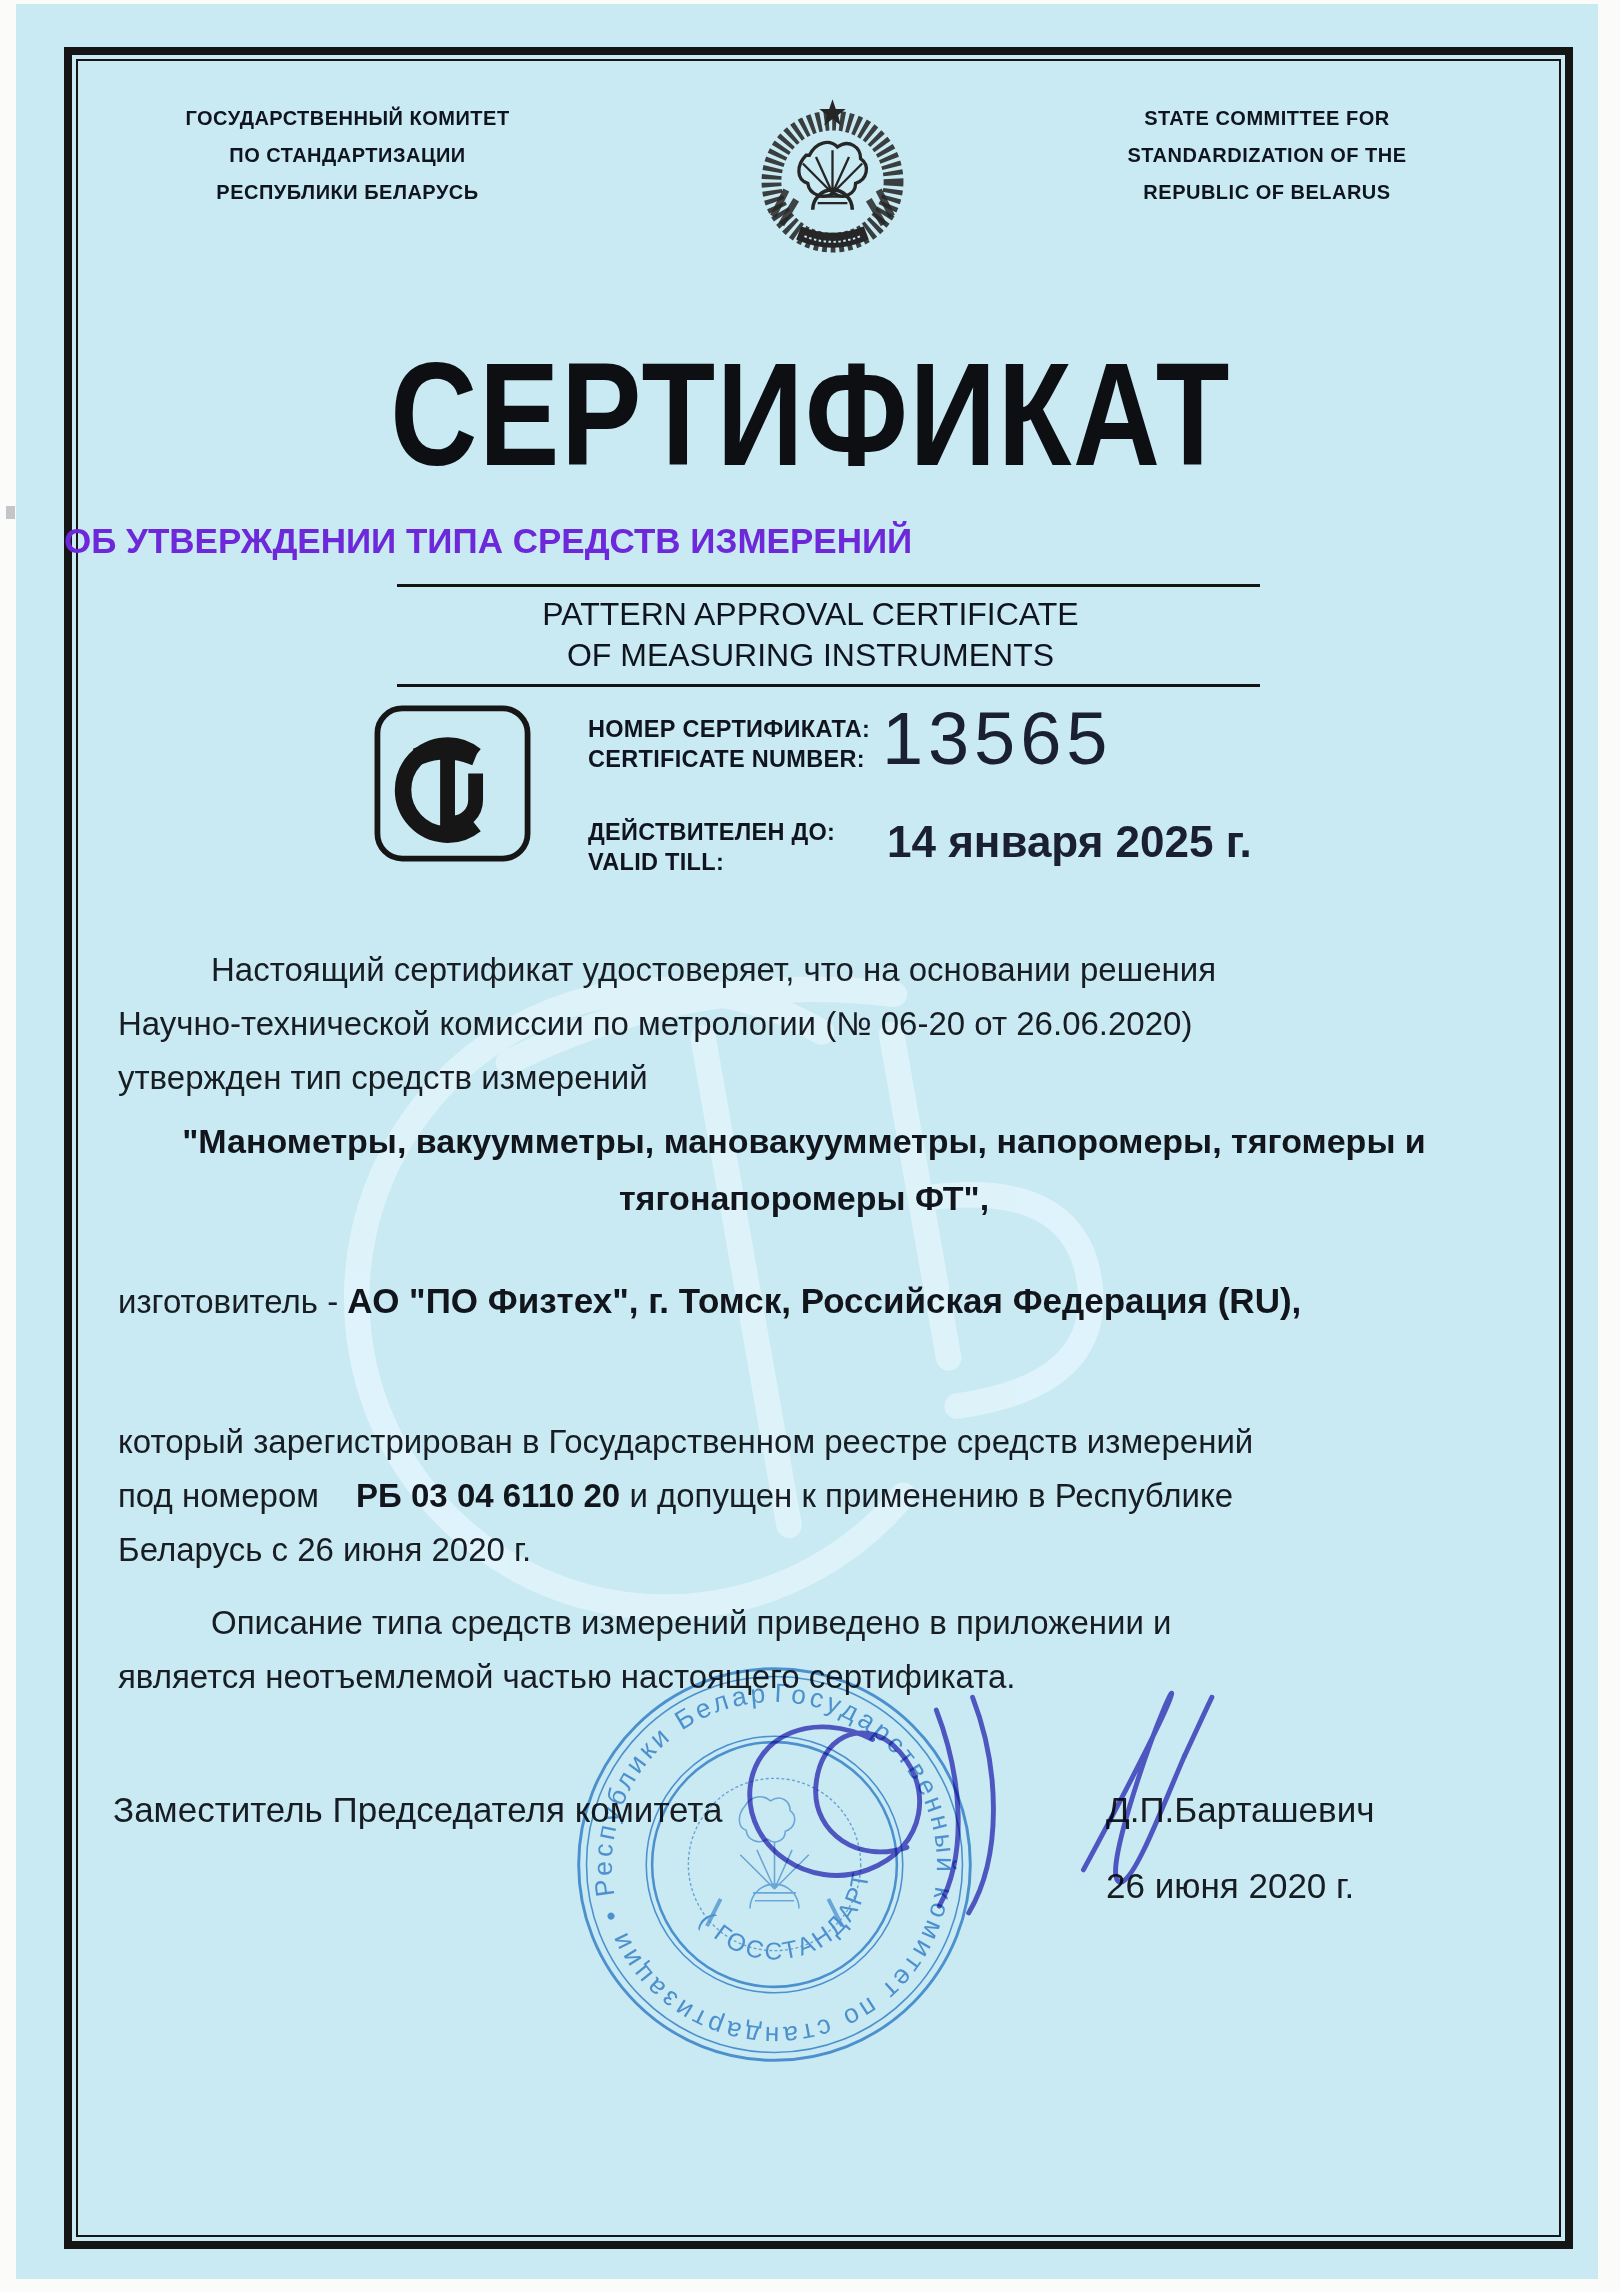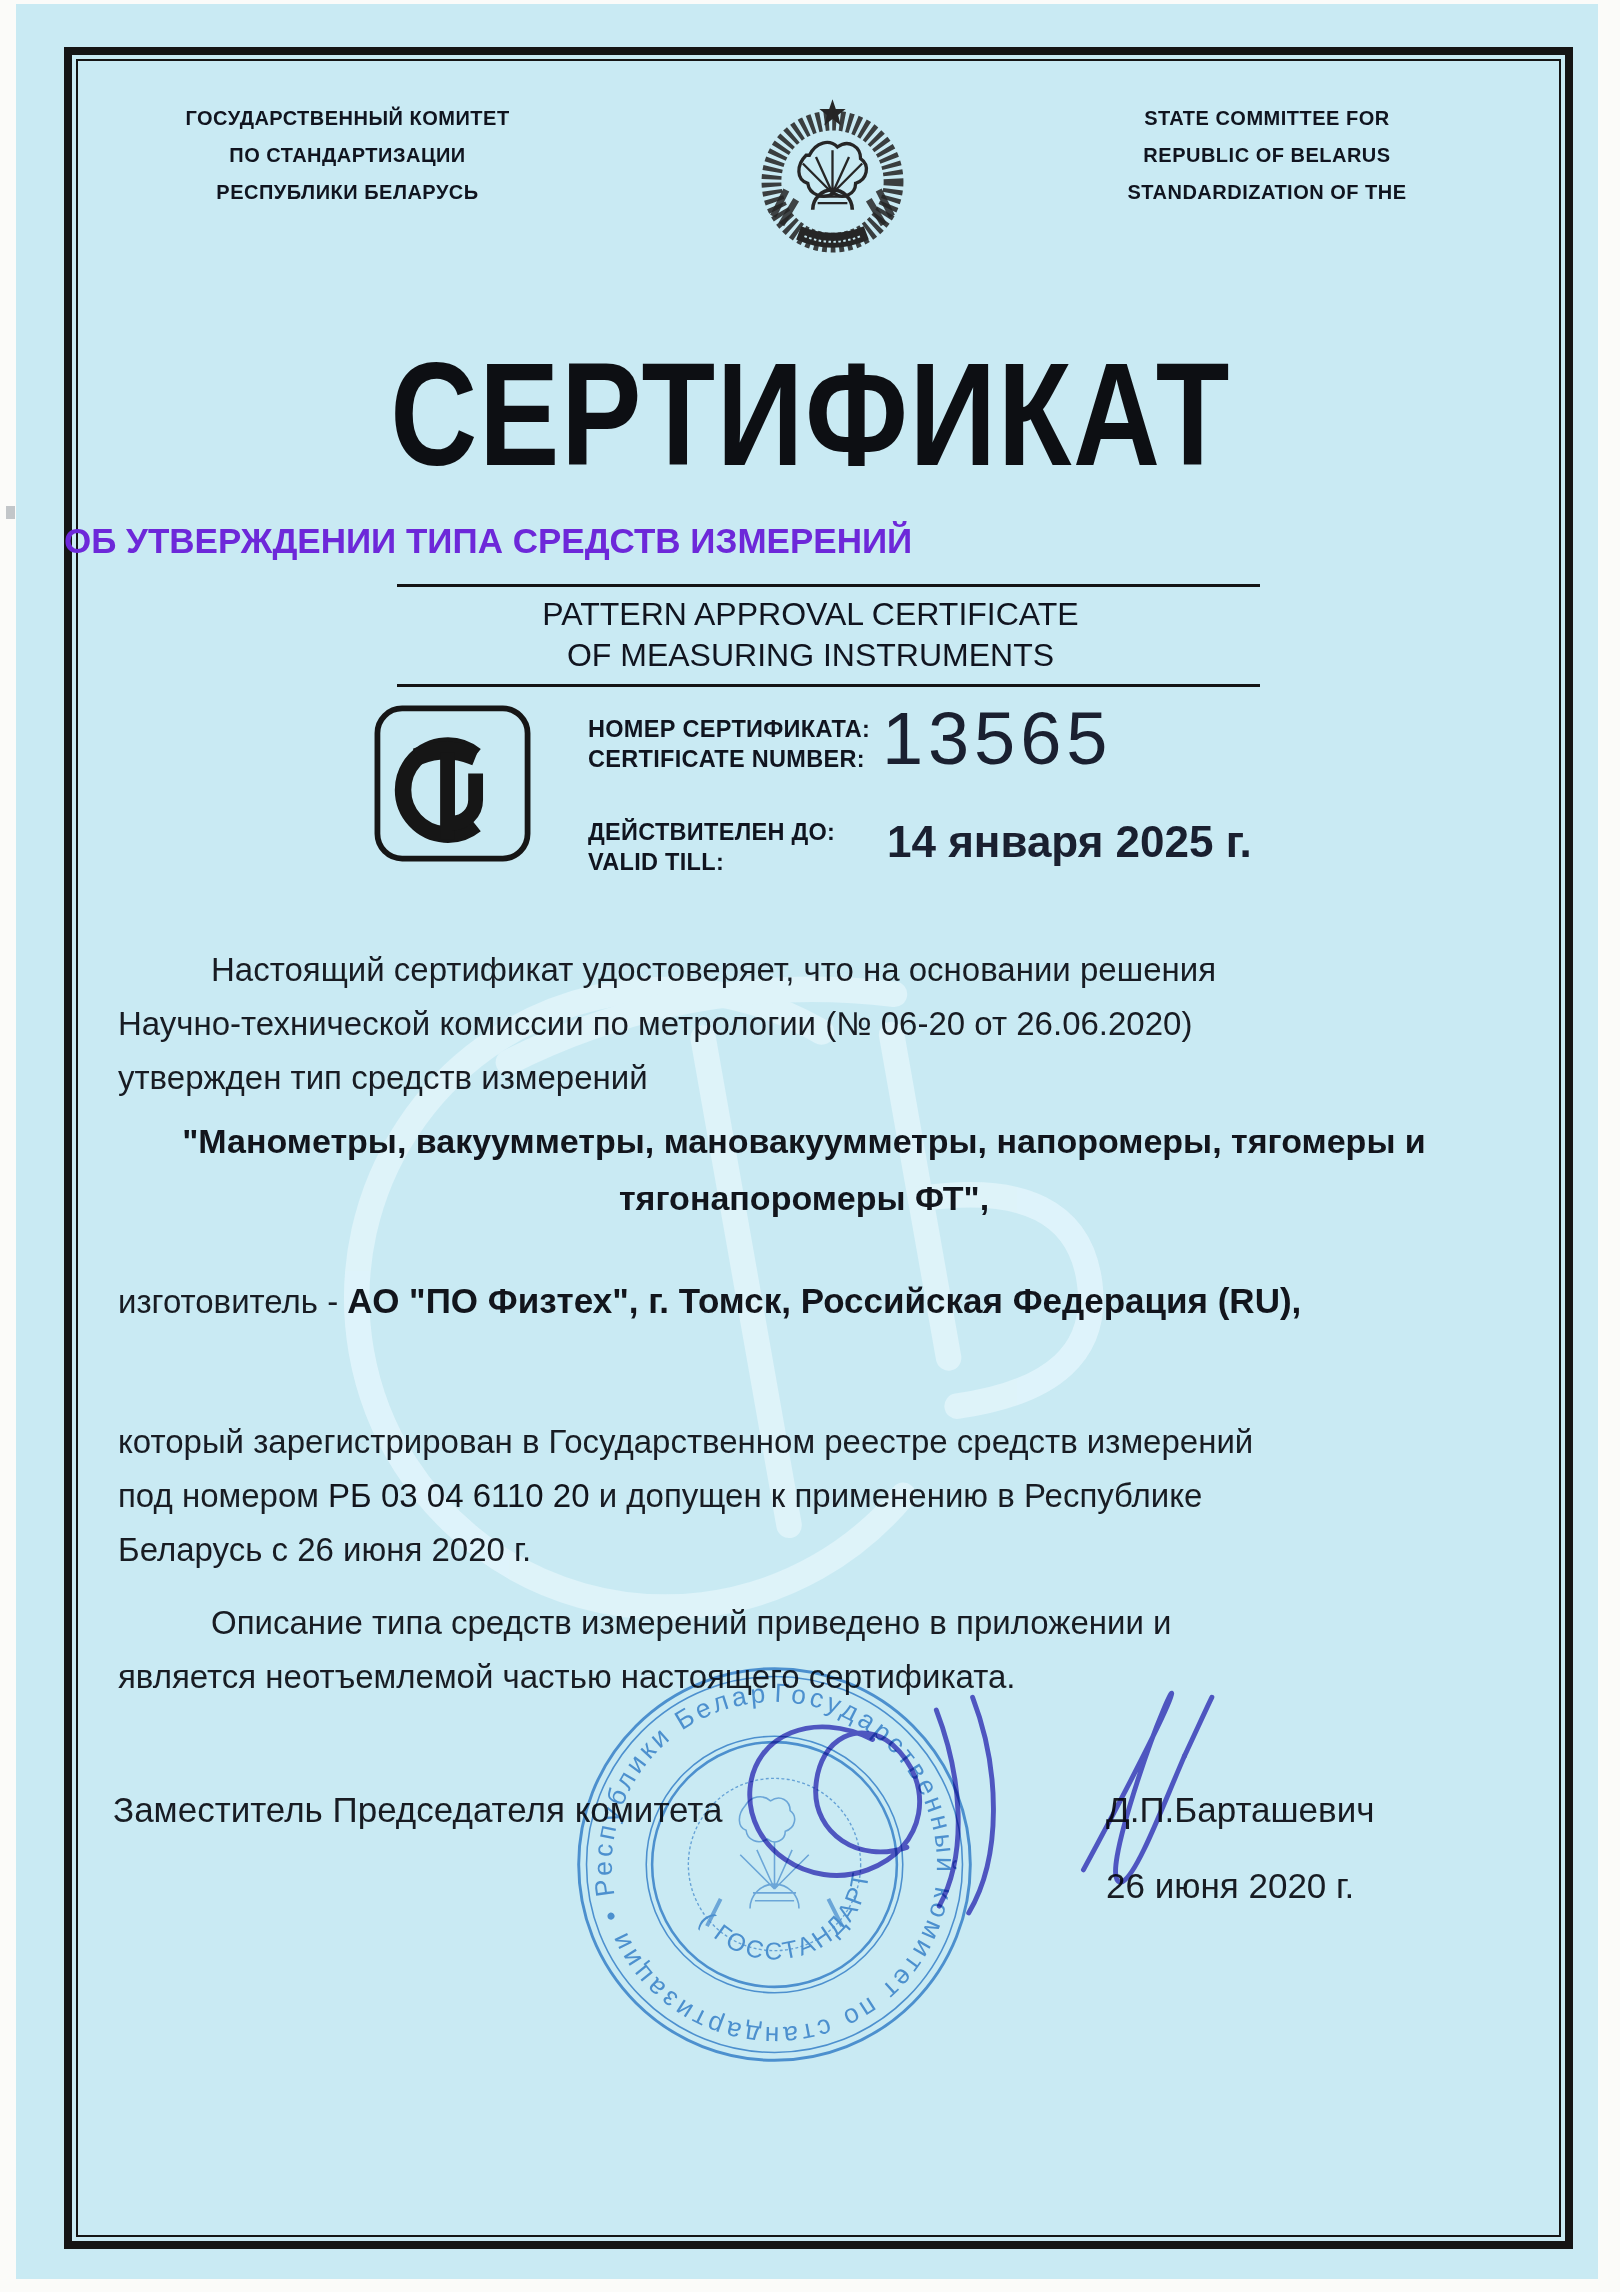--- a/index.html
+++ b/index.html
@@ -18,21 +18,21 @@
   .rule{height:2.9px;background:#141414;}
   .sub-en{left:64px;top:594px;width:1493px;text-align:center;font-weight:normal;font-size:32px;line-height:41px;color:#10141f;}
   .lbl{font-weight:bold;font-size:23.5px;line-height:30px;color:#10141f;letter-spacing:0.3px;}
   .cert-number{font-size:74px;font-weight:400;letter-spacing:4.9px;color:#1a2030;line-height:78px;}
   .valid-date{font-size:44px;color:#1a2030;line-height:45px;font-weight:bold;}
   .body-par{width:1372px;font-size:33px;line-height:54px;color:#181c23;}
   .indent{text-indent:93px;}
   .device{text-align:center;font-weight:bold;font-size:34px;line-height:57px;color:#12151c;}
   .manu-lbl{font-size:33px;}
   .manu-val{font-weight:bold;font-size:35px;color:#12151c;}
-  .bold{font-weight:normal;color:#12151c;}
+  .bold{font-weight:bold;color:#12151c;margin-left:28px;}
   .sig-text{font-size:35px;line-height:47px;color:#181c23;}
   .stamp{mix-blend-mode:multiply;opacity:.88;}
   .signature{mix-blend-mode:multiply;}
   svg{display:block;}
 </style>
 </head>
 <body>
 
 <div class="page">
   <div class="paper"></div>
@@ -67,22 +67,22 @@
       <path d="M41,66 h18 M40,62 h20" stroke-width="1.4"></path>
       <path d="M50,60 L32,42 M50,60 L40,38 M50,60 L50,34 M50,60 L60,38 M50,60 L68,42" stroke-width="1.4"></path>
       <path d="M22,58 l-8,16 M28,64 l-9,15 M78,58 l8,16 M72,64 l9,15" stroke-width="4" opacity="0.85"></path>
       <path d="M28,88 q22,10 44,0 l-3,-8 q-19,8 -38,0 z" fill="#262626" stroke="none"></path>
       <path d="M33,86 q17,7 34,0" stroke="#c9eaf3" stroke-width="1.2" stroke-dasharray="1.5 1.5"></path>
     </g>
   </svg>
 
   <div class="abs hdr" style="left:1000px;top:100px;width:534px;">
     <div>STATE COMMITTEE FOR</div>
+    <div>STANDARDIZATION OF THE</div>
     <div>REPUBLIC OF BELARUS</div>
-    <div>STANDARDIZATION OF THE</div>
   </div>
 
   <div class="abs title">
     <span>СЕРТИФИКАТ</span>
   </div>
   <div class="abs sub-ru">ОБ УТВЕРЖДЕНИИ ТИПА СРЕДСТВ ИЗМЕРЕНИЙ</div>
   <div class="abs rule" style="left:397px;top:584px;width:863px;"></div>
   <div class="abs sub-en">
     <div>PATTERN APPROVAL CERTIFICATE</div>
     <div>OF MEASURING INSTRUMENTS</div>

